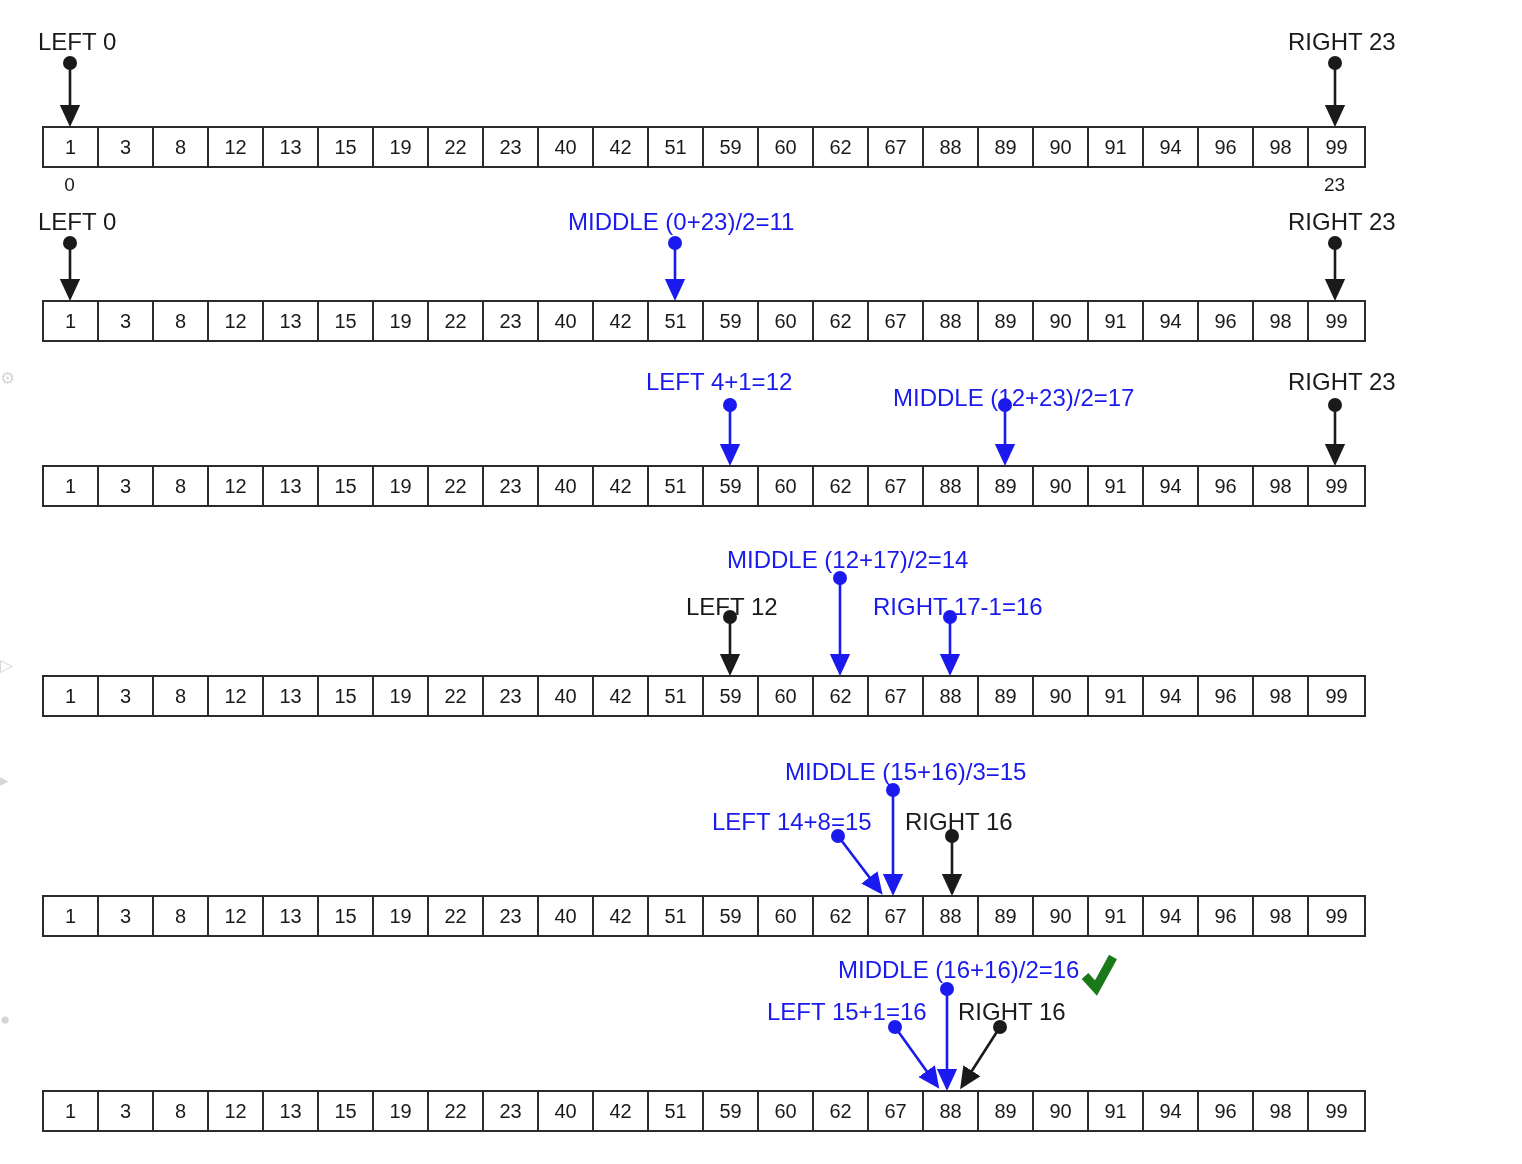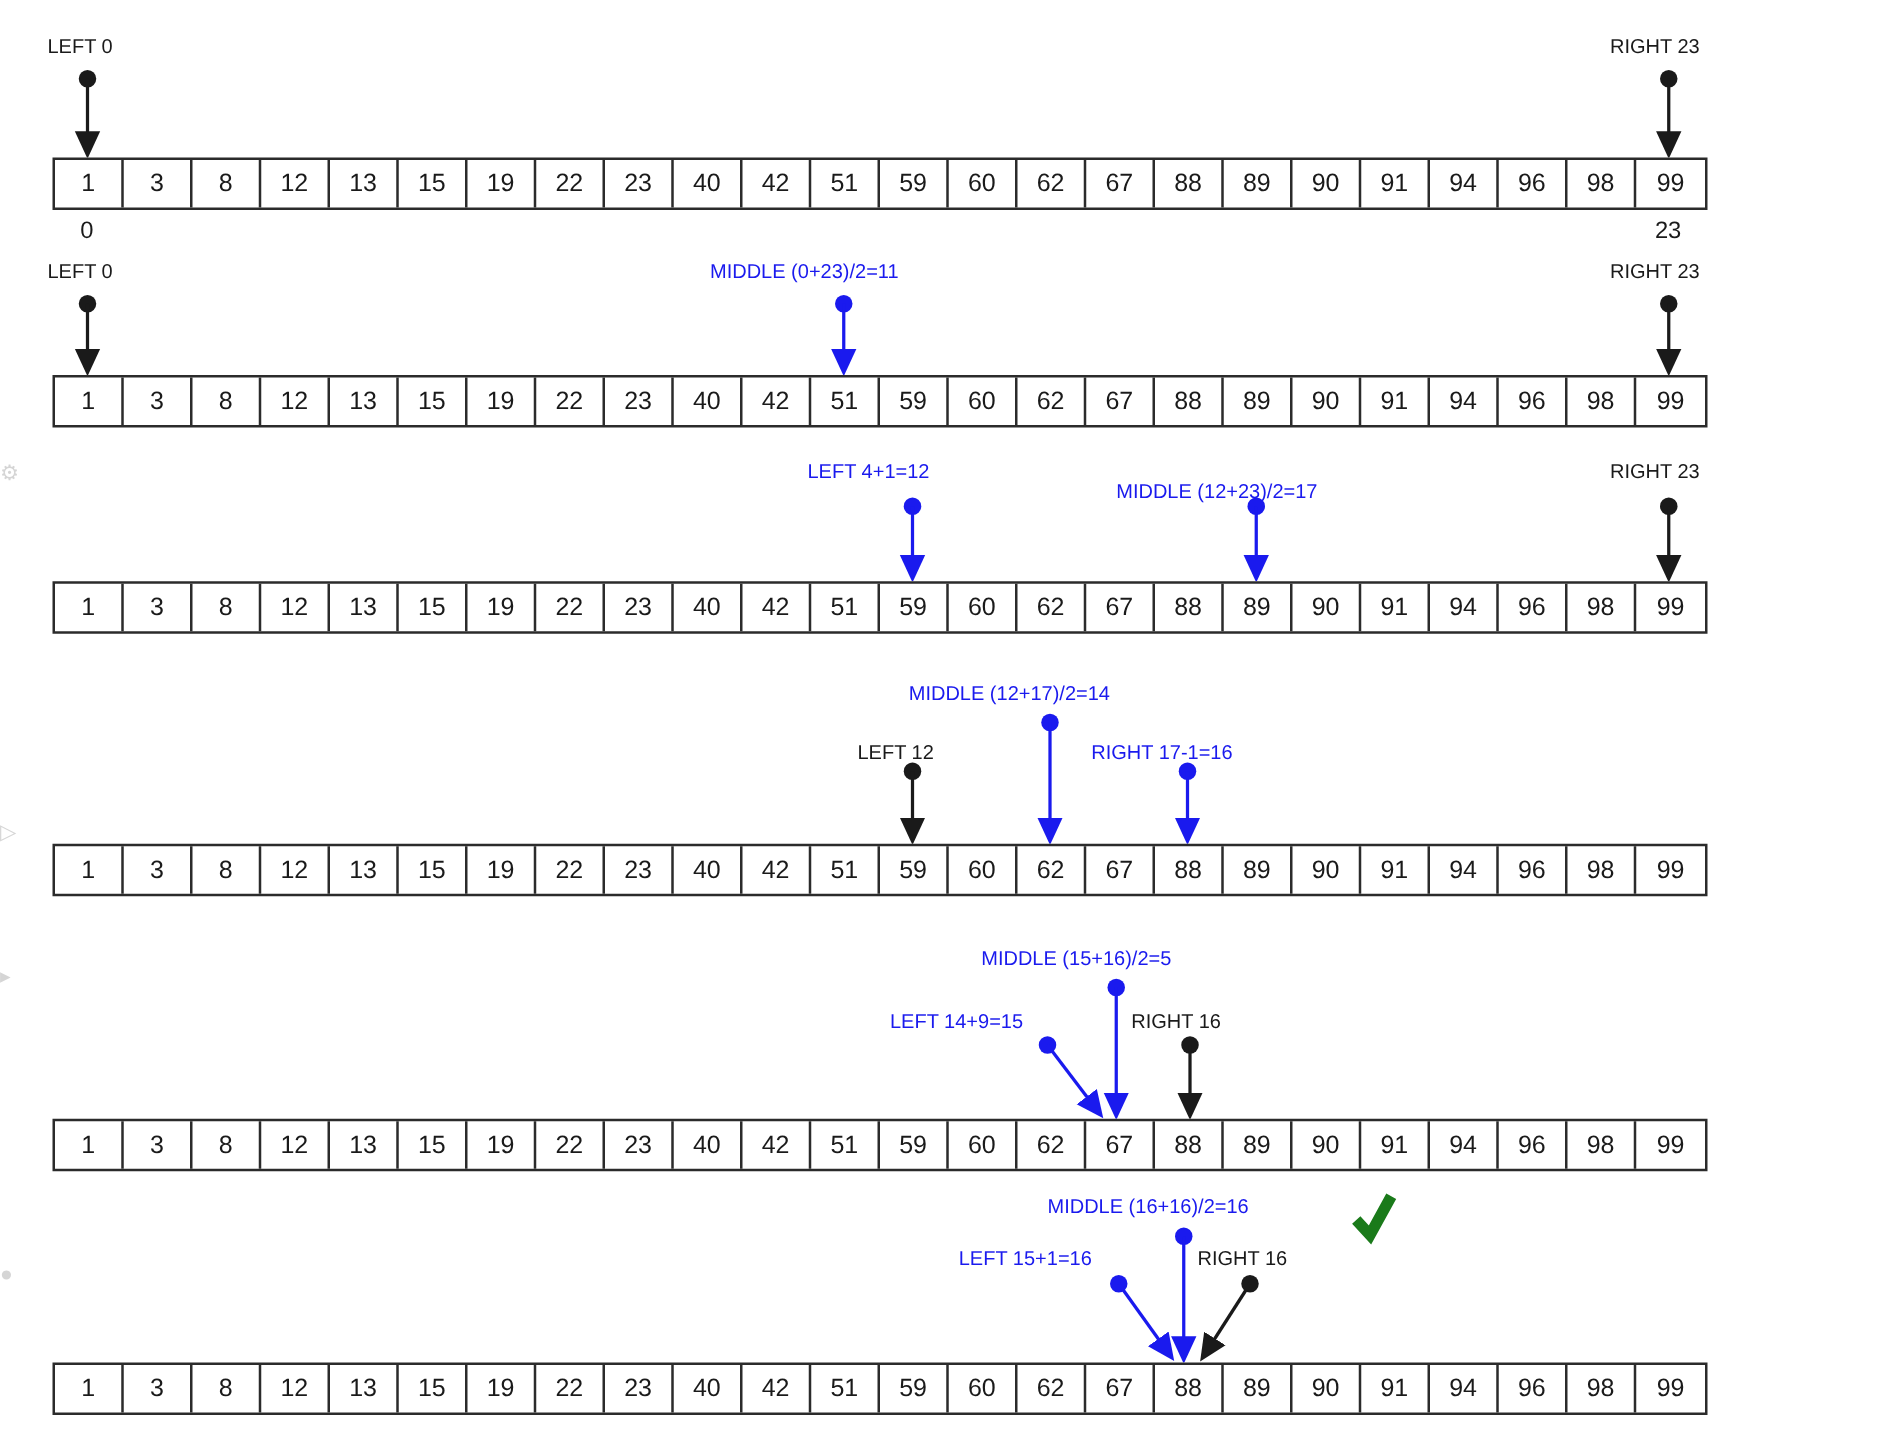--- a/index.html
+++ b/index.html
@@ -55,21 +55,21 @@
     position: absolute;
     font-size: 19px;
     color: #1a1a1a;
     text-align: center;
     width: 55px;
   }
 
   
   .plabel {
     position: absolute;
-    font-size: 16px;
+    font-size: 24px;
     white-space: nowrap;
     line-height: 1;
   }
   .plabel.black { color: #1a1a1a; }
   .plabel.blue  { color: #1a1aee; }
 
   
   .arrows {
     position: absolute;
     left: 0;
@@ -290,22 +290,22 @@
         <div class="cell">90</div>
         <div class="cell">91</div>
         <div class="cell">94</div>
         <div class="cell">96</div>
         <div class="cell">98</div>
         <div class="cell">99</div>
       </div>
   </div>
 
   <div class="row" style="top:0px;">
-    <div class="plabel blue" style="left:785px; top:760px;">MIDDLE  (15+16)/2=5</div>
-    <div class="plabel blue" style="left:712px; top:810px;">LEFT 14+9=15</div>
+    <div class="plabel blue" style="left:785px; top:760px;">MIDDLE  (15+16)/3=15</div>
+    <div class="plabel blue" style="left:712px; top:810px;">LEFT 14+8=15</div>
     <div class="plabel black" style="left:905px; top:810px;">RIGHT 16</div>
     <div class="array" style="top:895px;">
         <div class="cell">1</div>
         <div class="cell">3</div>
         <div class="cell">8</div>
         <div class="cell">12</div>
         <div class="cell">13</div>
         <div class="cell">15</div>
         <div class="cell">19</div>
         <div class="cell">22</div>

